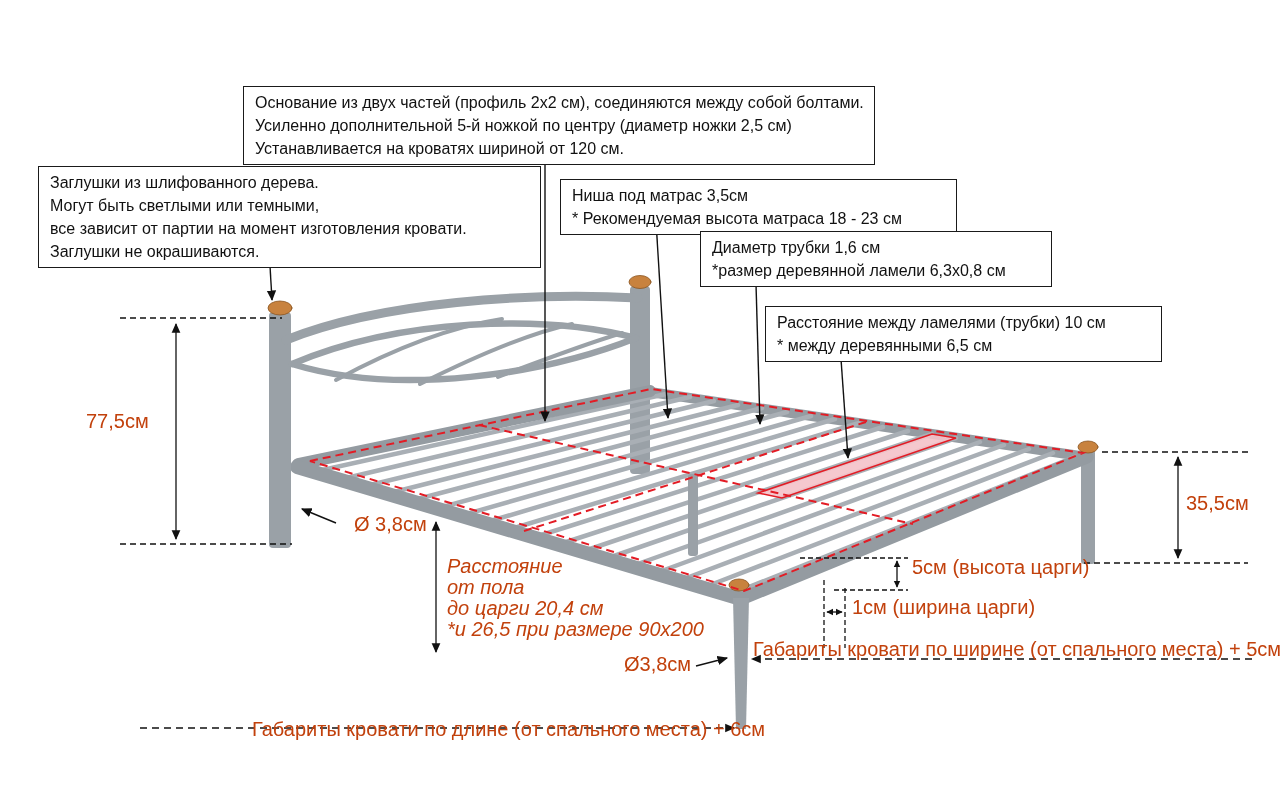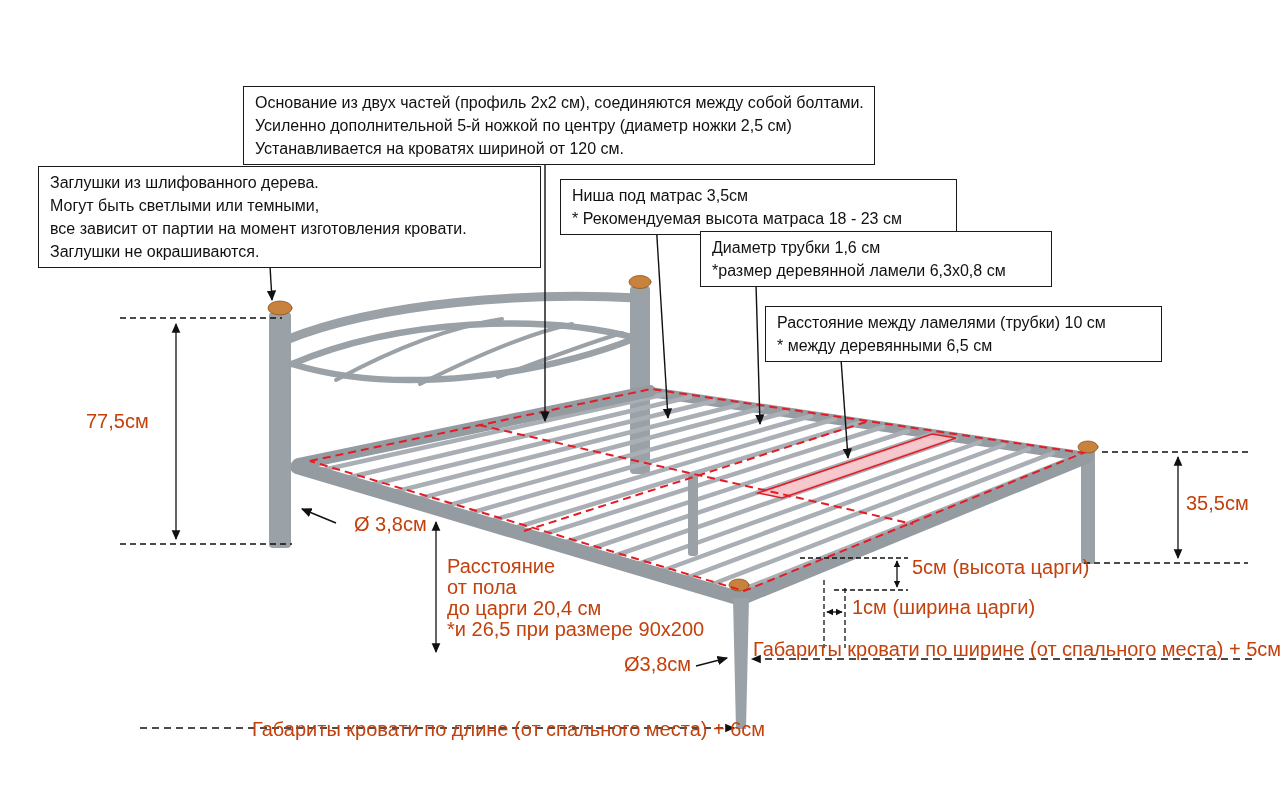--- a/index.html
+++ b/index.html
@@ -154,21 +154,21 @@
 
   <div class="callout" style="left:765px; top:306px; width:397px;">
     <div>Расстояние между ламелями (трубки) 10 см</div>
     <div>* между деревянными 6,5 см</div>
   </div>
 
   <div class="label right" style="left:86px; top:412px; width:62px;">77,5см</div>
 
   <div class="label" style="left:340px; top:515px;margin-left:14px;">Ø 3,8см</div>
 
-  <div class="label multiline" style="left:447px; top:556px;">
+  <div class="label multiline" style="left:447px; top:556px;font-style:italic;">
     <div>Расстояние</div>
     <div>от пола</div>
     <div>до царги 20,4 см</div>
     <div>*и 26,5 при размере 90x200</div>
   </div>
 
   <div class="label" style="left:1186px; top:494px;">35,5см</div>
 
   <div class="label" style="left:912px; top:558px;">5см (высота царги)</div>
 

